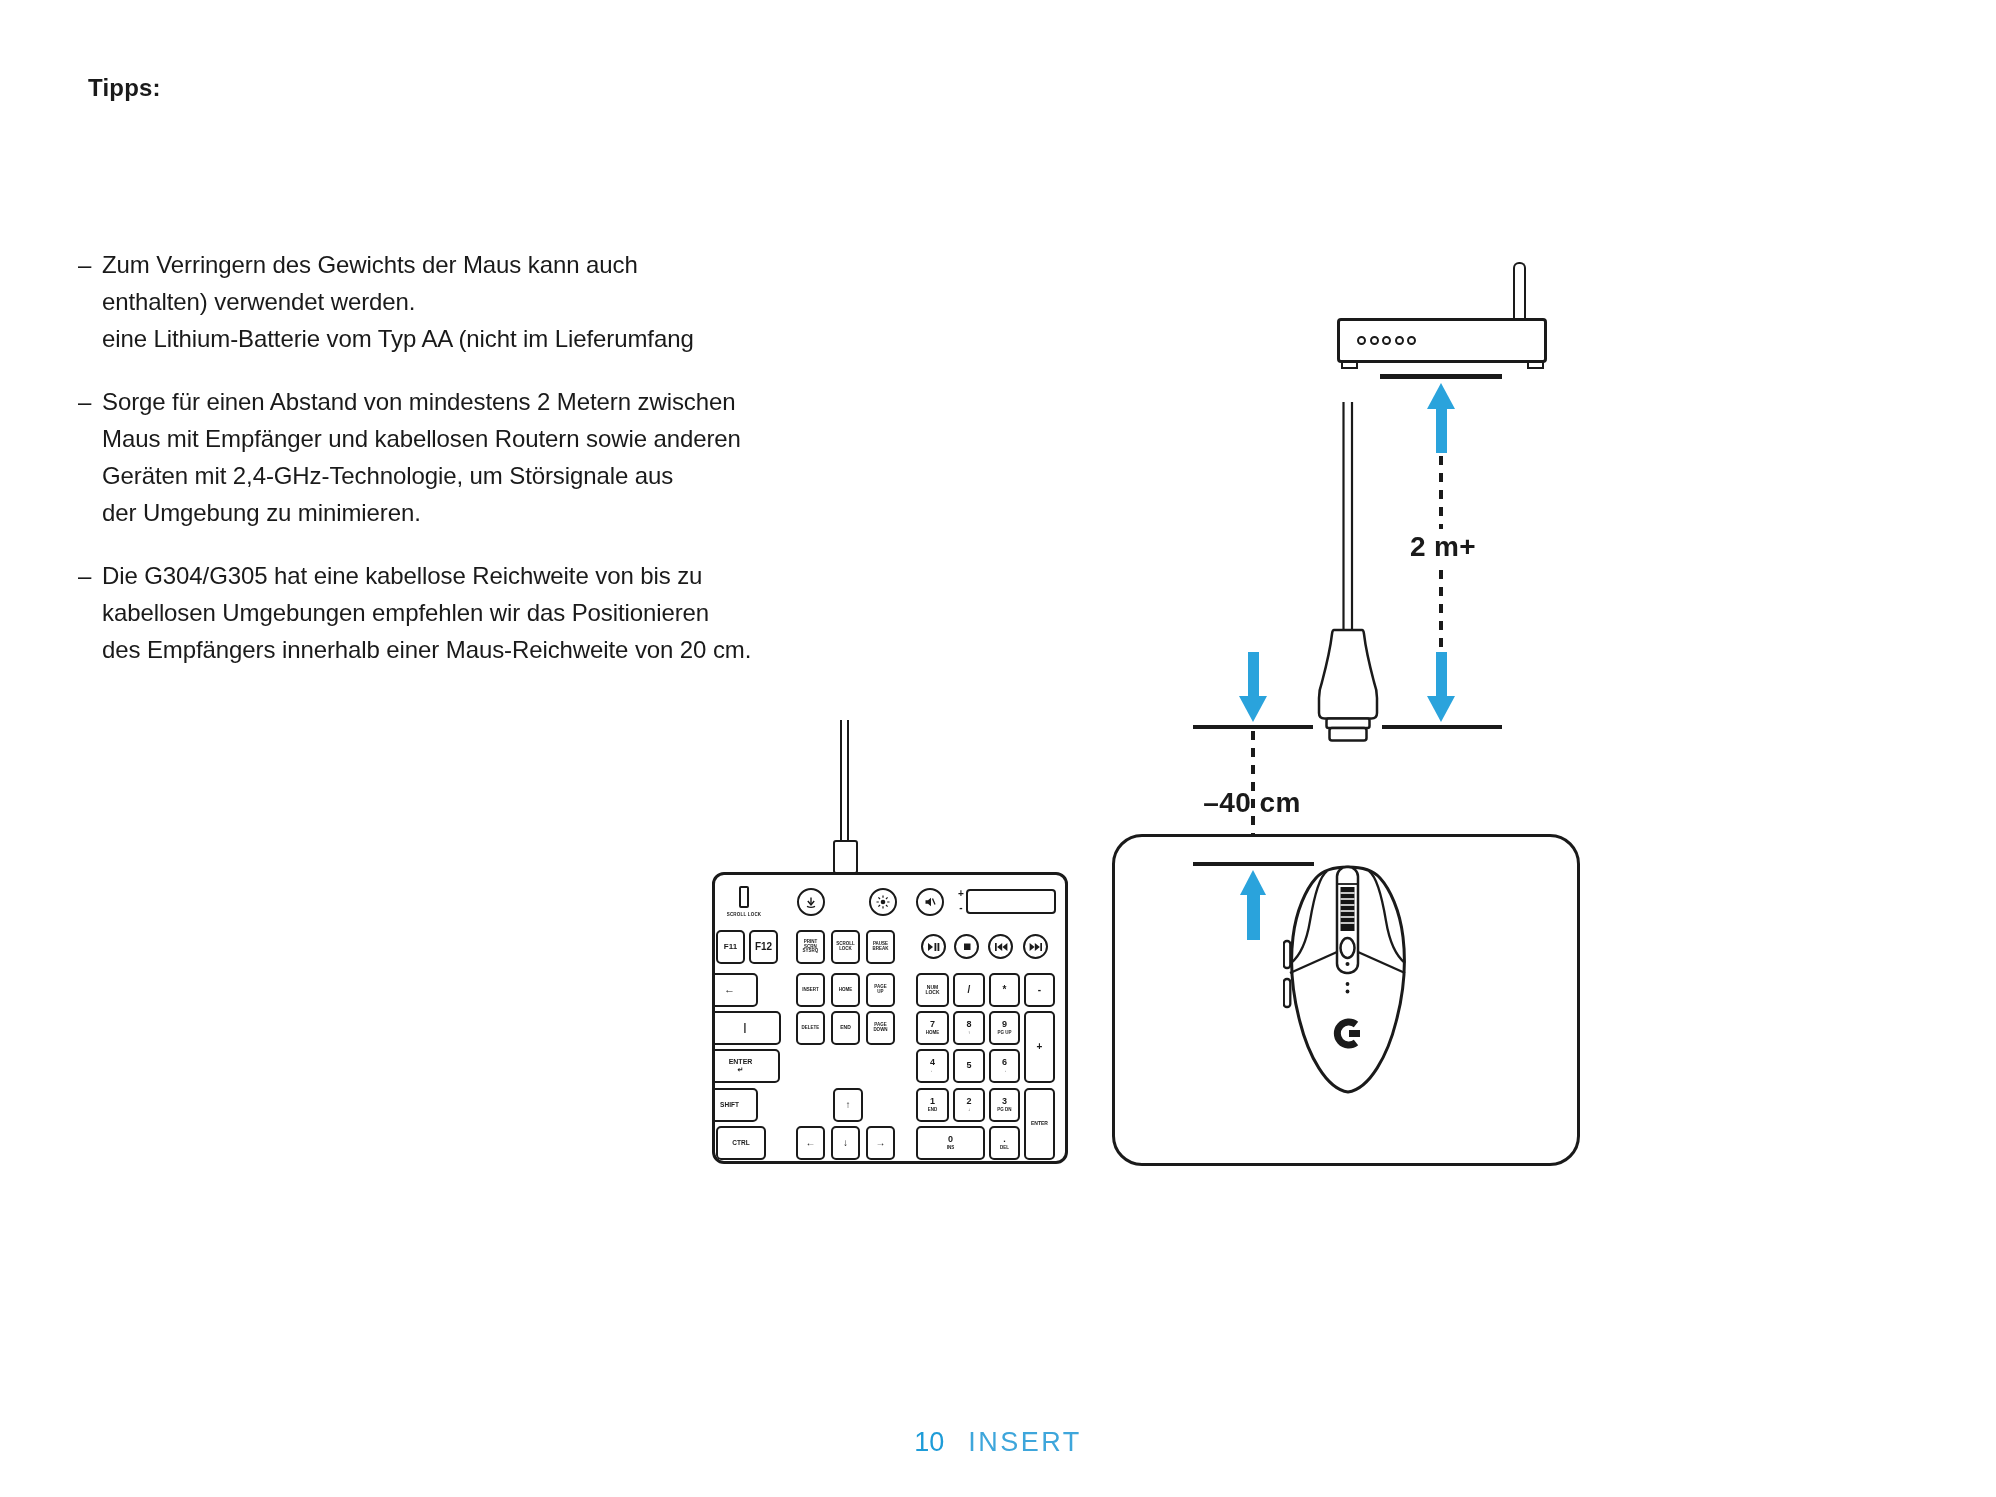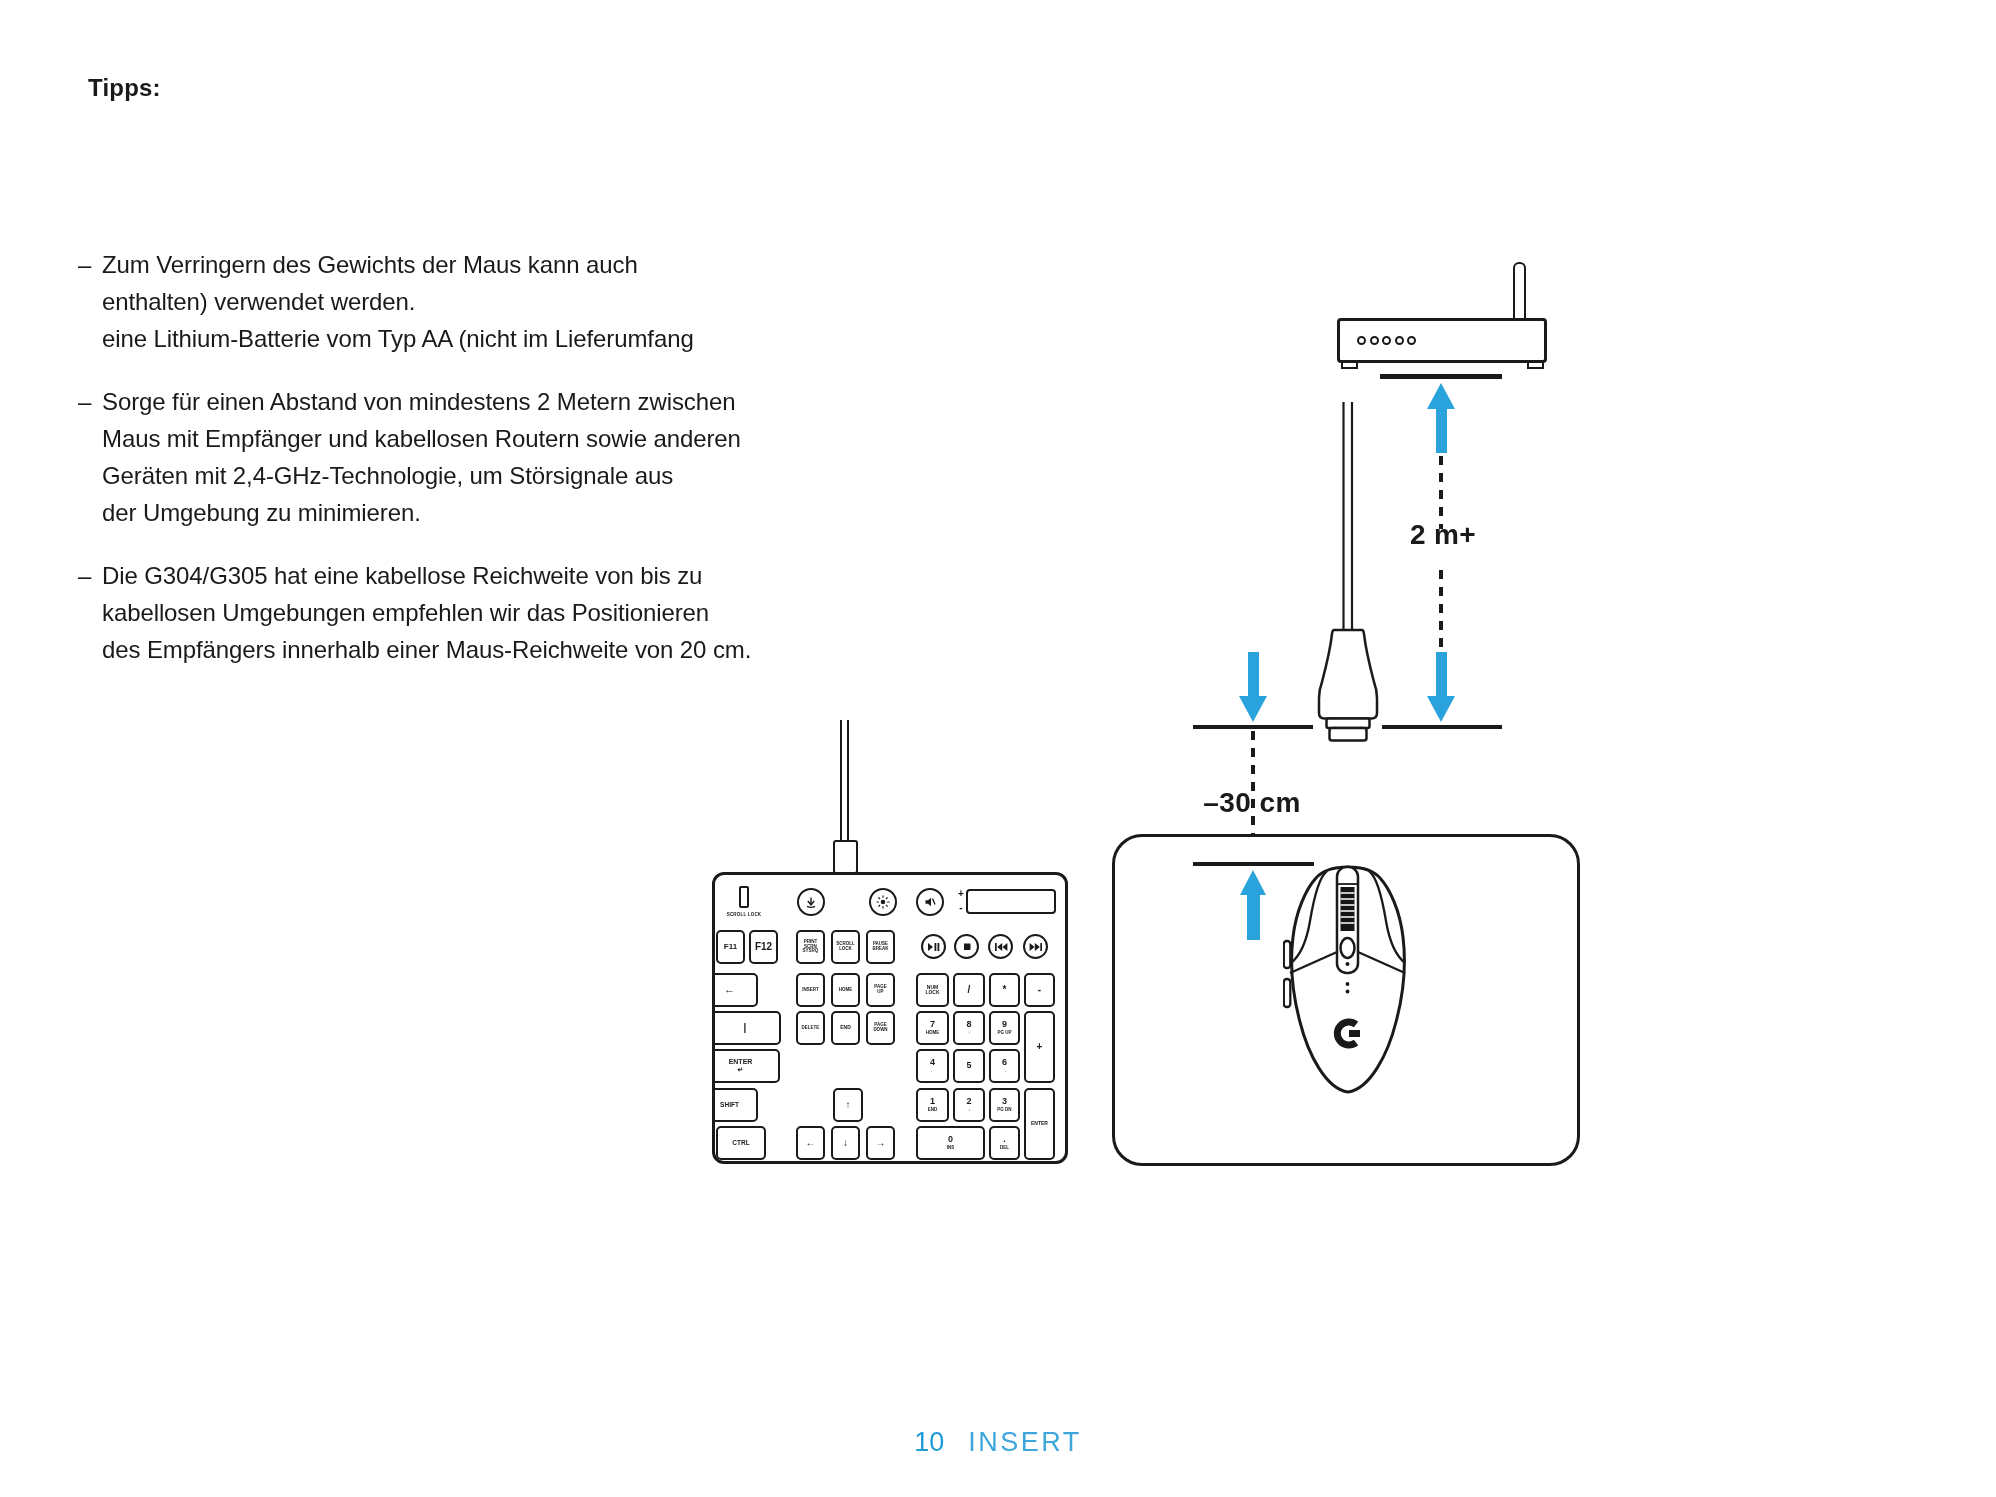--- a/index.html
+++ b/index.html
@@ -107,21 +107,21 @@
       </div>
   </div>
   <div class="abs blk" style="left:1380px;top:374px;width:122px;height:4.5px"></div>
 
   <div class="arr" style="left:1427px;top:383px">
     <div class="head-up"></div>
       <div class="shaft" style="height:44px"></div>
   </div>
 
   <div class="dashv" style="left:1439px;top:456px;height:73px"></div>
-  <div class="dlabel" style="left:1443px;top:519px">2 m+</div>
+  <div class="dlabel" style="left:1443px;top:531px">2 m+</div>
   <div class="dashv" style="left:1439px;top:570px;height:79px"></div>
 
   <div class="arr" style="left:1427px;top:652px">
     <div class="shaft" style="height:44px"></div>
       <div class="head-down"></div>
   </div>
   <div class="arr" style="left:1239px;top:652px">
     <div class="shaft" style="height:44px"></div>
       <div class="head-down"></div>
   </div>
@@ -131,21 +131,21 @@
     <line x1="39" y1="2" x2="39" y2="230" stroke="#1a1a1a" stroke-width="2.2"></line>
     <path d="M21,230 Q19.5,230 19,234 C17.5,247 13.5,265 9,282 Q6,290 6,298 L6,313 Q6,318.5 11.5,318.5 L58.5,318.5 Q64,318.5 64,313 L64,298 Q64,290 61,282 C56.5,265 52.5,247 51,234 Q50.5,230 49,230 Z" fill="#fff" stroke="#1a1a1a" stroke-width="2.5"></path>
     <rect x="13.5" y="318.5" width="43" height="9.5" rx="2" fill="#fff" stroke="#1a1a1a" stroke-width="2.5"></rect>
     <rect x="16.5" y="328" width="37" height="12.5" rx="2.5" fill="#fff" stroke="#1a1a1a" stroke-width="2.5"></rect>
   </svg>
 
   <div class="abs blk" style="left:1193px;top:725px;width:120px;height:4px"></div>
   <div class="abs blk" style="left:1382px;top:725px;width:120px;height:4px"></div>
 
   <div class="dashv" style="left:1251px;top:731px;height:131px"></div>
-  <div class="dlabel" style="left:1252px;top:787px">–30 cm</div>
+  <div class="dlabel" style="left:1252px;top:787px">–40 cm</div>
 
   <div class="mousepad"></div>
   <div class="abs blk" style="left:1193px;top:862px;width:121px;height:4px"></div>
   <div class="arr" style="left:1240px;top:870px">
     <div class="head-up" style="border-left-width:13.5px;border-right-width:13.5px;border-bottom-width:25px"></div>
     <div class="shaft" style="width:13px;height:45px"></div>
   </div>
 
   <svg class="abs" style="left:1283px;top:861px" width="130" height="235" viewBox="0 0 130 235">
     <path d="M65,6 C53,6 40,9 33,17 C23,28 13,50 10,76 C7,101 9,131 17,161 C25,193 43,228 65,231 C87,228 105,193 113,161 C121,131 123,101 120,76 C117,50 107,28 97,17 C90,9 77,6 65,6 Z" fill="#fff" stroke="#1a1a1a" stroke-width="3" stroke-linejoin="round"></path>

